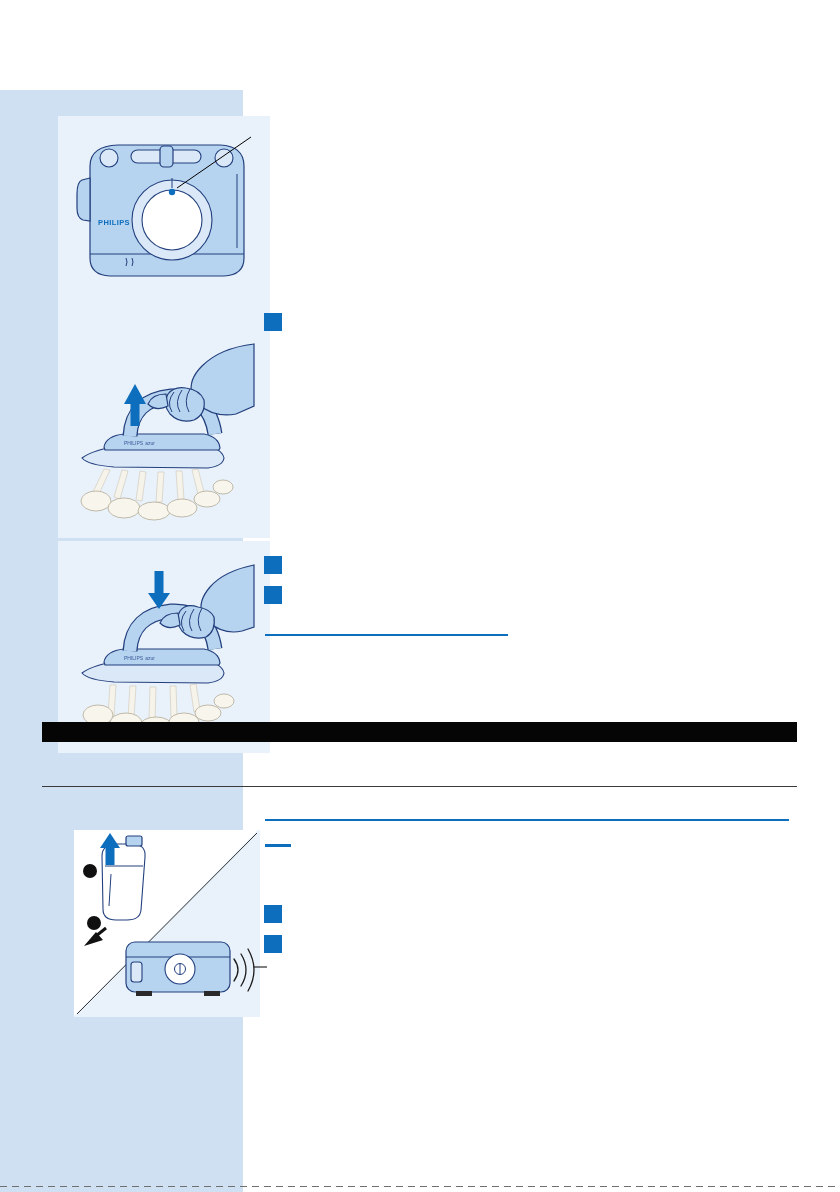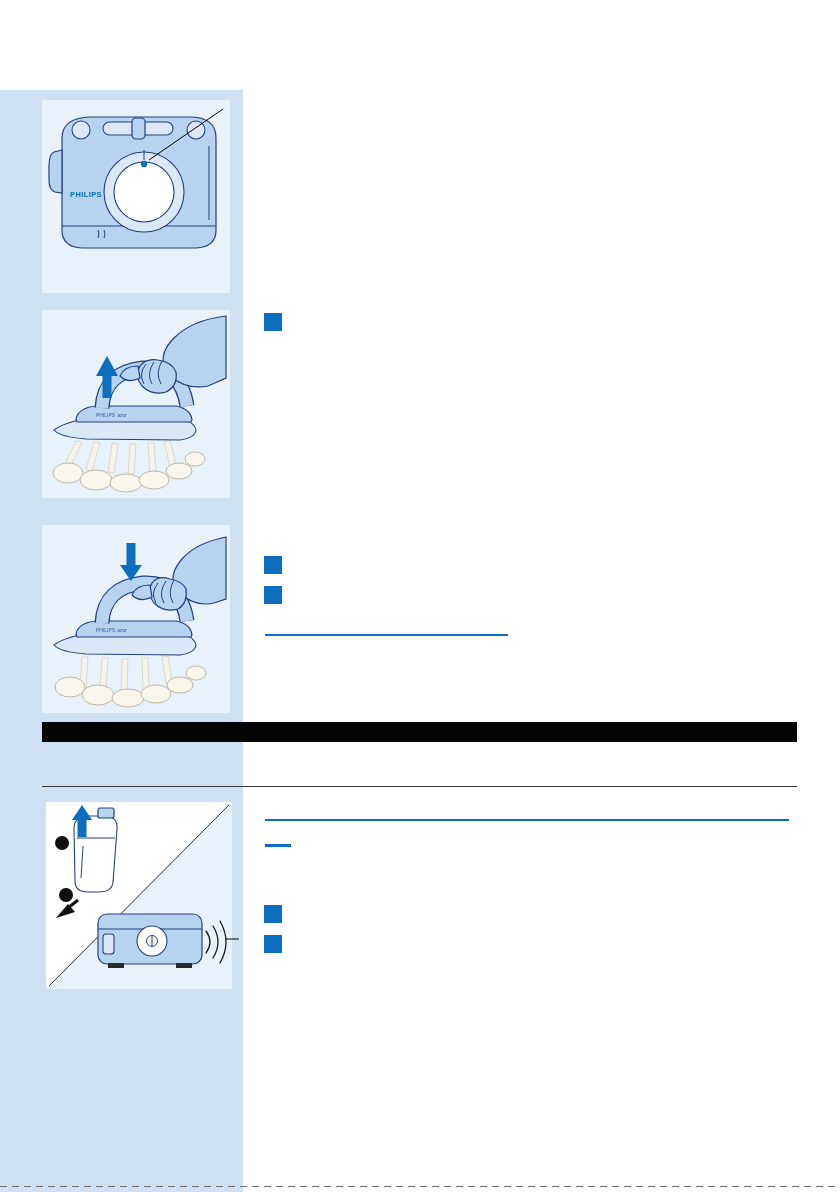--- a/index.html
+++ b/index.html
@@ -5,21 +5,21 @@
   :root{
     --page-bg:#ffffff; --sidebar-bg:#cfe0f2; --figure-bg:#e9f1fa;
     --accent-blue:#0d6ebe; --iron-fill:#b6d3ef; --iron-fill-light:#dbe8f7;
     --iron-outline:#23407e; --chapter-bar:#050505; --rule-dark:#3a3a3a;
     --cloud-fill:#f8f5ec; --cloud-outline:#b3ab97; --badge-black:#101010;
   }
   html,body{margin:0;padding:0;}
   body{font-family:"Liberation Sans",sans-serif;background:#ffffff;}
   .page{position:relative;width:840px;height:1192px;background:var(--page-bg);overflow:hidden;}
   .sidebar{position:absolute;left:0;top:90px;width:243px;height:1102px;background:var(--sidebar-bg);}
-  .fig{position:absolute;margin:0;padding:4px;background:var(--figure-bg);}
+  .fig{position:absolute;margin:16px;padding:16px;background:var(--figure-bg);}
   .fig svg{display:block;overflow:visible;}
   .fig1{left:42px;top:100px;width:180px;height:185px;}
   .fig2{left:42px;top:310px;width:180px;height:180px;}
   .fig3{left:42px;top:525px;width:180px;height:180px;}
   .fig4{left:42px;top:798px;width:186px;height:187px;background:transparent;}
   .step{position:absolute;width:18px;height:18px;background:var(--accent-blue);}
   .step-a{left:264px;top:313px;}
   .step-b{left:264px;top:556px;}
   .step-c{left:264px;top:586px;}
   .step-d{left:264px;top:905px;}

